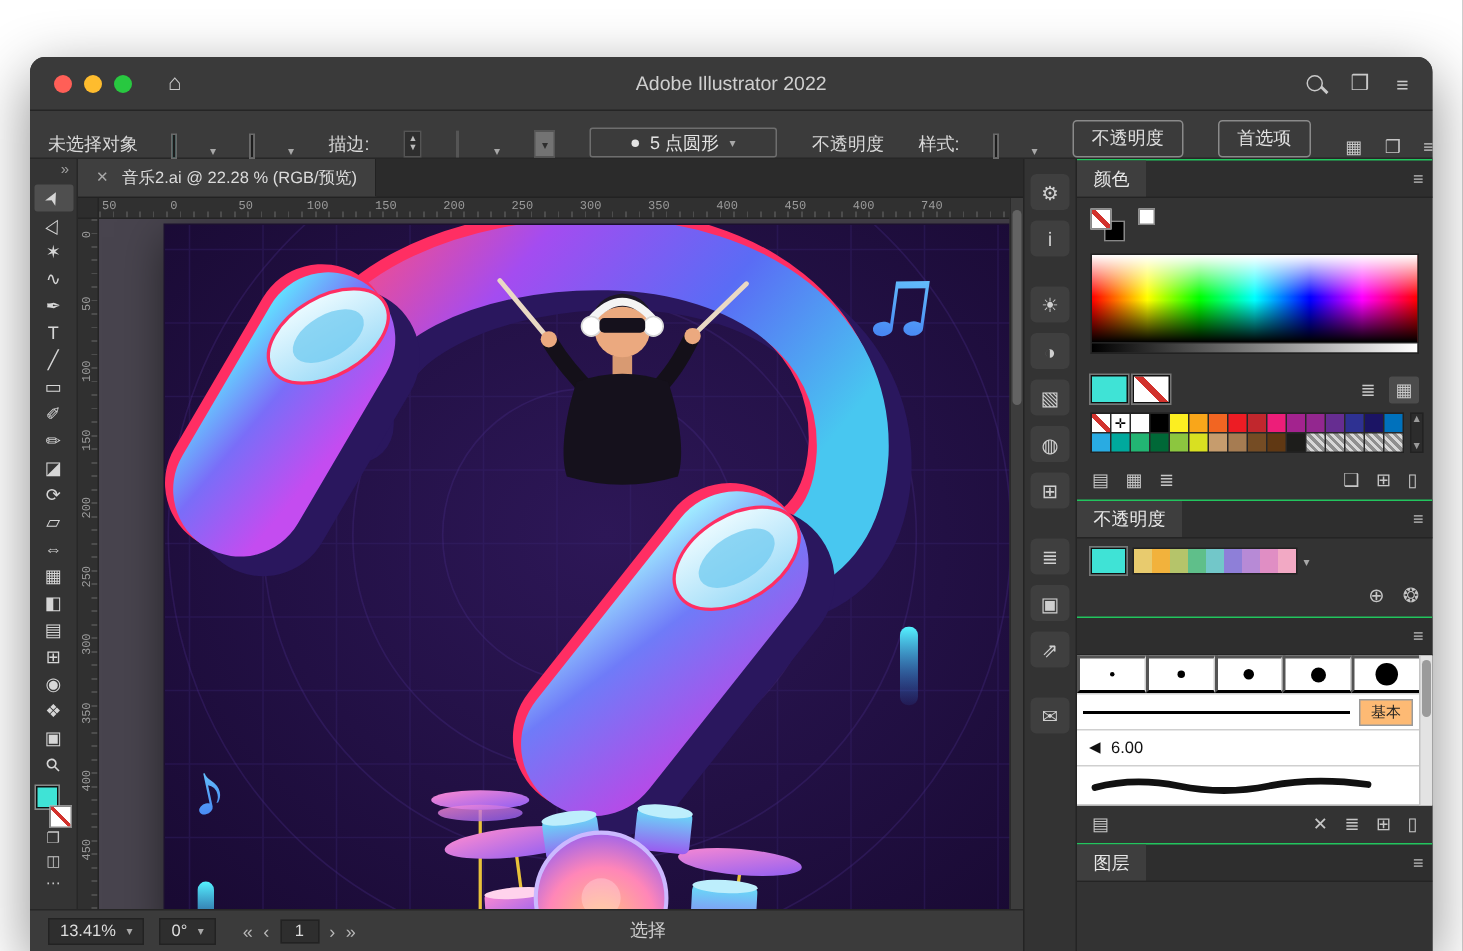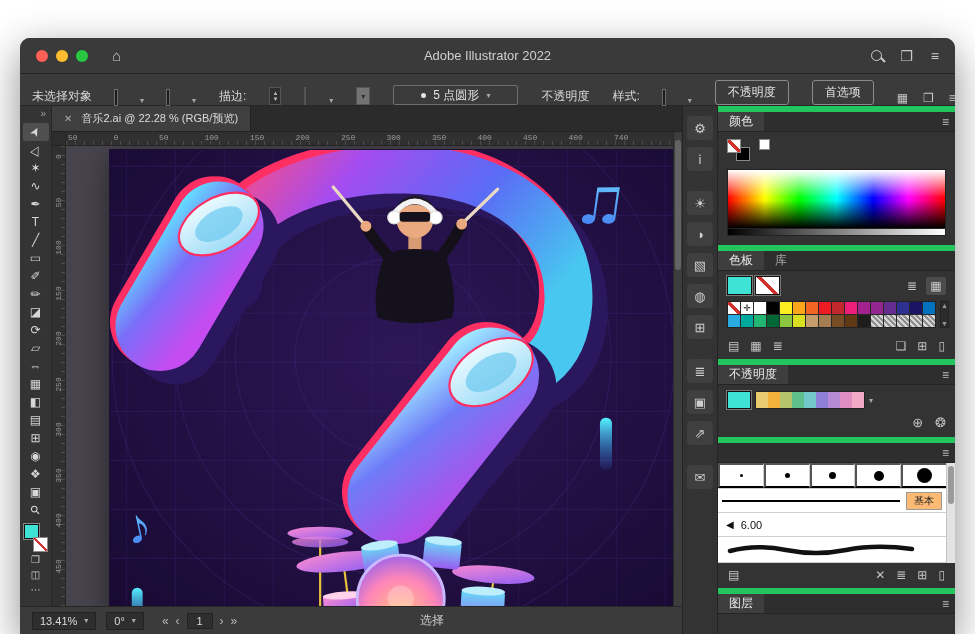--- a/index.html
+++ b/index.html
@@ -106,22 +106,22 @@
 
   
   .panel-strip { width: 36px; background: #333; border-left: 1px solid #242424; border-right: 1px solid #242424;
     display: flex; flex-direction: column; align-items: center; padding-top: 10px; gap: 7px; flex: 0 0 auto; }
   .strip-btn { width: 26px; height: 24px; border-radius: 4px; background: #3f3f3f; color: #cfcfcf;
     display: flex; align-items: center; justify-content: center; font-size: 13px; border: none; }
   .strip-btn.grp { margin-top: 13px; }
 
   
   .panels { flex: 1; background: #333; display: flex; flex-direction: column; min-width: 0; }
-  .panel-header { height: 26px; background: #2e2e2e; border-top: 6px solid #22c55e; border-bottom: 1px solid #242424;
-    display: flex; align-items: stretch; padding: 0 6px 0 0; flex: 0 0 auto; }
+  .panel-header { height: 26px; background: #2e2e2e; border-top: 1px solid #22c55e; border-bottom: 1px solid #242424;
+    display: flex; align-items: stretch; padding: 0 6px 0 0; flex: 0 0 auto; gap: 13px; }
   .ph-tab { display: flex; align-items: center; padding: 0 11px; color: #ababab; font-size: 12px; background: transparent; border: none; }
   .ph-tab.active { background: #3e3e3e; color: #e8e8e8; }
   .ph-menu { margin-left: auto; align-self: center; color: #bdbdbd; font-size: 12px; background: none; border: none; }
 
   .color-body { padding: 7px 9px 9px; }
   .fs-ind { position: relative; width: 46px; height: 25px; }
   .fs-fill { position: absolute; left: 0; top: 0; width: 14px; height: 14px; border: 1px solid #888;
     background: linear-gradient(45deg, transparent 41%, #d2322d 41%, #d2322d 59%, transparent 59%), #fff; z-index: 2; }
   .fs-stroke { position: absolute; left: 9px; top: 8px; width: 14px; height: 14px; border: 1px solid #888; background: #000; }
   .fs-extra { position: absolute; left: 32px; top: 0; width: 11px; height: 11px; border: 1px solid #888; background: #fff; }
@@ -592,25 +592,20 @@
       <div class="color-body" data-name="color-panel-body">
         <div class="fs-ind" data-name="fill-stroke-indicator">
           <span class="fs-fill" data-name="fill-proxy"></span>
           <span class="fs-stroke" data-name="stroke-proxy"></span>
           <span class="fs-extra" data-name="white-proxy"></span>
         </div>
         <div class="spectrum" data-name="color-spectrum"></div>
         <div class="spec-ramp" data-name="grayscale-ramp"></div>
       </div>
 
-      <div class="panel-header">
-
-      <button class="ph-tab active" data-name="tab-swatches-panel">色板</button>
-          <button class="ph-tab" data-name="tab-swatches-panel">库</button>
-        </div>
       <div class="sw-body" data-name="swatches-panel-body">
         <div class="sw-current-row">
           <span class="sw-big" data-name="current-fill-swatch" style="background: rgb(63, 227, 214);"></span>
           <span class="sw-big none" data-name="current-stroke-swatch"></span>
           <span class="sw-views">
 
           <button class="sw-view" data-name="list-view-icon">≣</button>
               <button class="sw-view active" data-name="grid-view-icon">▦</button>
             </span>
         </div>

